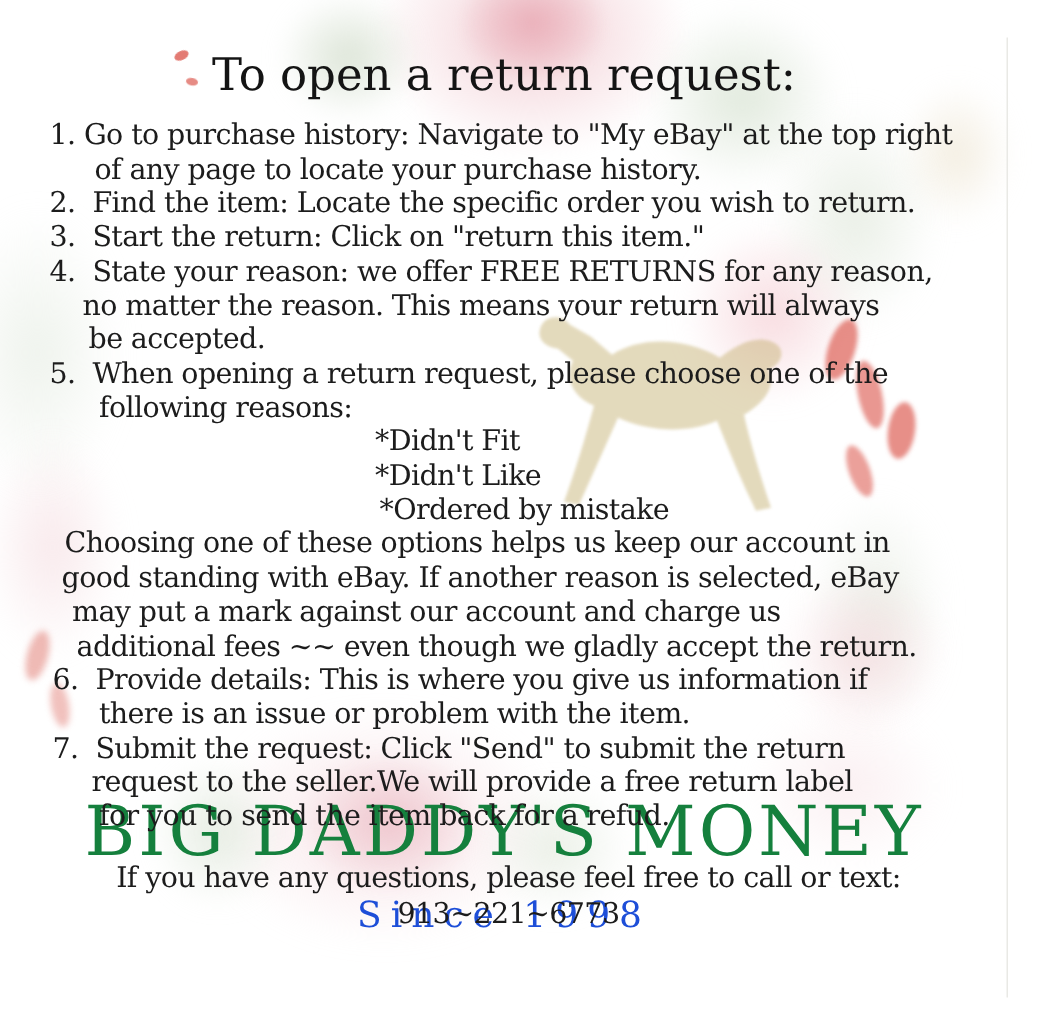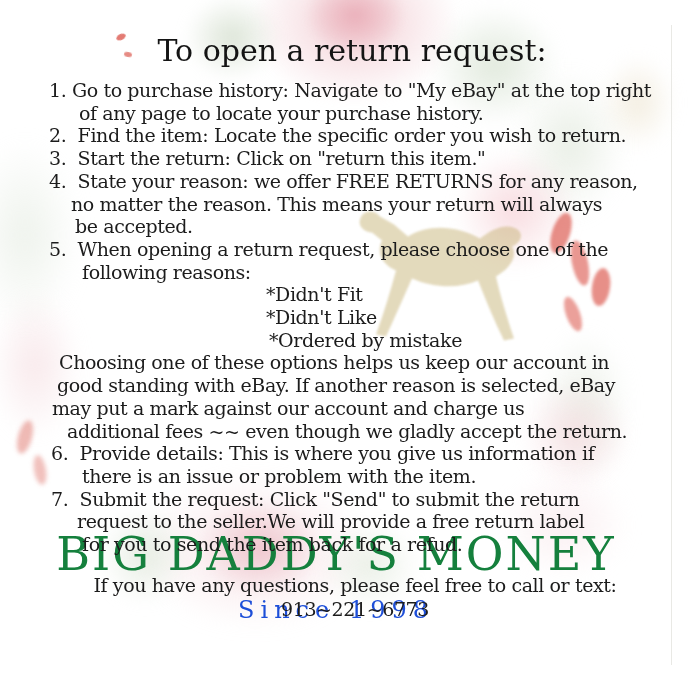--- a/index.html
+++ b/index.html
@@ -9,21 +9,21 @@
   }
   
   .decor { position:absolute; z-index:0; pointer-events:none; }
   .blob  { position:absolute; border-radius:50%; pointer-events:none; }
   .edge-line { position:absolute; left:671px; top:25px; width:1px; height:640px; background:#e9e9e5; }
   
   .wm { position:absolute; z-index:1; left:0; width:672px; text-align:center; pointer-events:none; }
   .wm-brand { top:531px; font-size:46px; letter-spacing:2px; color:#15803d; line-height:1; }
   .wm-since { top:598px; font-size:24px; letter-spacing:6px; color:#1d4ed8; line-height:1; }
   
-  .content { position:absolute; z-index:2;padding-left:16px; }
+  .content { position:absolute; z-index:2; }
   .doc-title {
     top:33px; left:0; width:672px; text-align:center;
     font-size:30px; font-weight:normal; margin:0; color:#141414;
   }
   .body-block { top:79px; left:33px; font-size:19px; line-height:22.7px; letter-spacing:-0.4px; }
   .line { white-space:pre; }
   .footer-block { top:574px; left:0; width:678px; text-align:center; font-size:19px; line-height:23.5px; letter-spacing:-0.4px; }
 </style>
 </head>
 <body>
@@ -83,21 +83,21 @@
       <div class="line">4.  State your reason: we offer FREE RETURNS for any reason,</div>
       <div class="line" style="margin-left: 22px;">no matter the reason. This means your return will always</div>
       <div class="line" style="margin-left: 26px;">be accepted.</div>
       <div class="line">5.  When opening a return request, please choose one of the</div>
       <div class="line" style="margin-left: 33px;">following reasons:</div>
       <div class="line" style="margin-left: 217px;">*Didn't Fit</div>
       <div class="line" style="margin-left: 217px;">*Didn't Like</div>
       <div class="line" style="margin-left: 220px;">*Ordered by mistake</div>
       <div class="line" style="margin-left: 10px;">Choosing one of these options helps us keep our account in</div>
       <div class="line" style="margin-left: 8px;">good standing with eBay. If another reason is selected, eBay</div>
-      <div class="line" style="margin-left: 3px;">may put a mark against our account and charge us</div>
+      <div class="line" style="margin-left: 15px;">may put a mark against our account and charge us</div>
       <div class="line" style="margin-left: 18px;">additional fees ~~ even though we gladly accept the return.</div>
       <div class="line" style="margin-left: 2px;">6.  Provide details: This is where you give us information if</div>
       <div class="line" style="margin-left: 33px;">there is an issue or problem with the item.</div>
       <div class="line" style="margin-left: 2px;">7.  Submit the request: Click "Send" to submit the return</div>
       <div class="line" style="margin-left: 28px;">request to the seller.We will provide a free return label</div>
       <div class="line" style="margin-left: 33px;">for you to send the item back for a refud.</div>
     </div>
 
   <div class="content footer-block">
     <div>If you have any questions, please feel free to call or text:</div>

